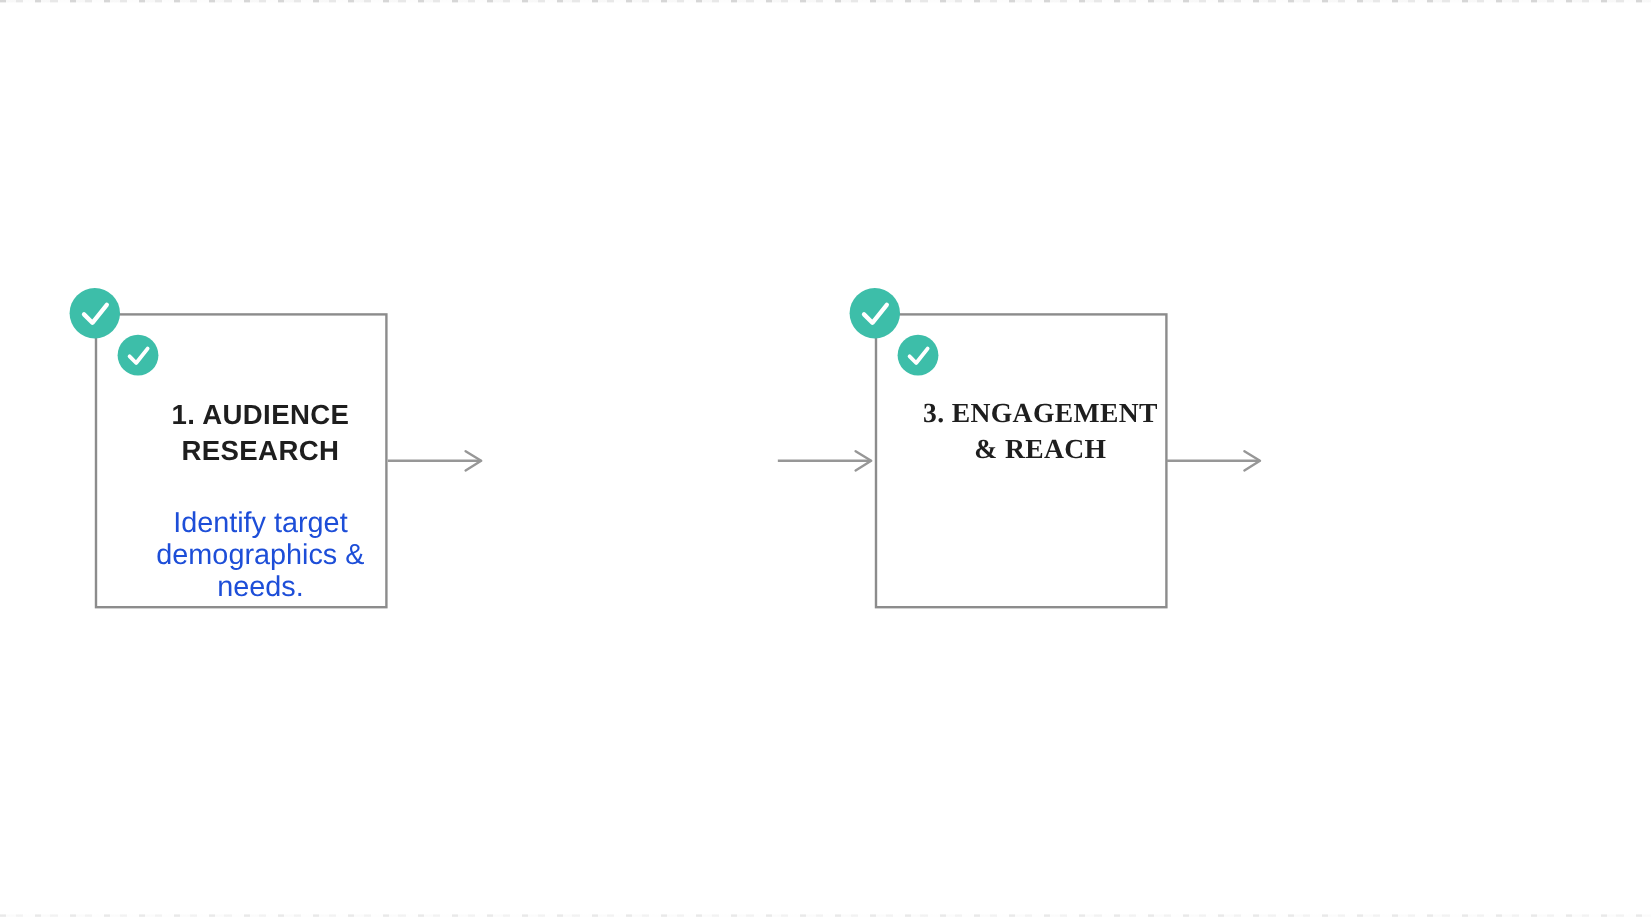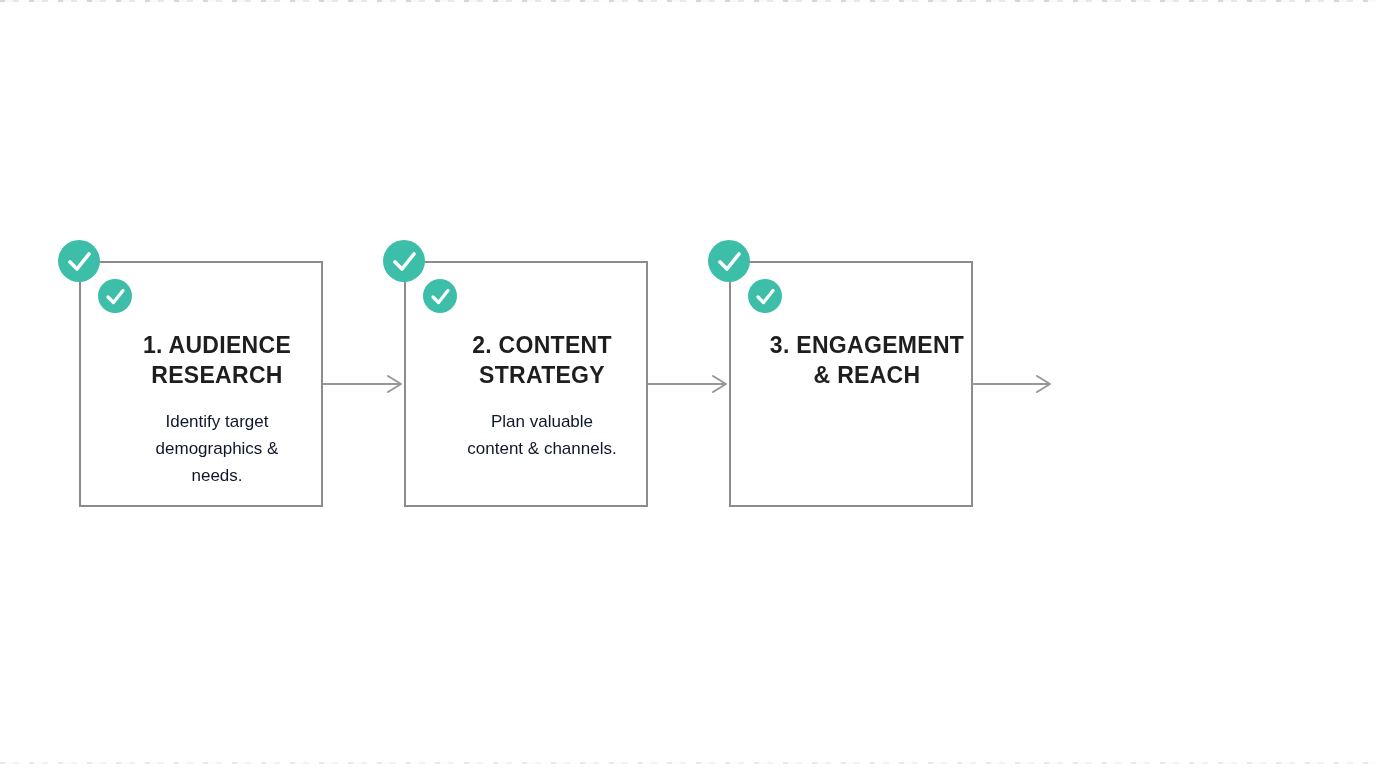--- a/index.html
+++ b/index.html
@@ -36,38 +36,38 @@
     width: 244px;
     height: 246px;
     box-sizing: border-box;
     border: 2px solid #8C8C8C;
     background: #ffffff;
     text-align: center;
     padding-left: 32px;
   }
   .step-pos-0 { left: 79px; }
   .step-pos-1 { left: 404px; }
-  .step-pos-2 { left: 729px; }
+  .step-pos-2 { left: 729px; font-family: Liberation Serif, serif; }
   .step-pos-3 { left: 1053px; }
 
   .step-title {
     margin-top: 67px;
     font-size: 23px;
     font-weight: 700;
     line-height: 30px;
     color: #1E1E1E;
     letter-spacing: 0.3px;
     white-space: pre-line;
   }
   .step-desc {
-    margin-top: 18px;
-    font-size: 17px;
+    margin-top: 32px;
+    font-size: 24px;
     font-weight: 400;
     line-height: 27px;
-    color: #0f172a;
+    color: #1d4ed8;
     white-space: pre-line;
   }
 
   .check-badge {
     position: absolute;
     background: #3DBEA9;
     border-radius: 50%;
     display: flex;
     align-items: center;
     justify-content: center;
@@ -125,40 +125,20 @@
 needs.</div>
   </div>
 
   <div class="arrow arrow-pos-0">
     <svg width="81" height="24" viewBox="0 0 81 24">
       <line x1="0" y1="12" x2="78" y2="12" stroke="#979797" stroke-width="2"></line>
       <polyline points="65,4 78,12 65,20" fill="none" stroke="#979797" stroke-width="2" stroke-linecap="round" stroke-linejoin="round"></polyline>
     </svg>
   </div>
 
-  <div class="step-box step-pos-1">
-    <div class="check-badge big">
-      <span>
-        <svg width="42" height="42" viewBox="0 0 42 42">
-          <path d="M12 22 L19 29 L31 14" fill="none" stroke="#ffffff" stroke-width="3.6" stroke-linecap="round" stroke-linejoin="round"></path>
-        </svg>
-      </span>
-    </div>
-    <div class="check-badge small">
-      <span>
-        <svg width="34" height="34" viewBox="0 0 34 34">
-          <path d="M10 18 L15.5 23.5 L25 11.5" fill="none" stroke="#ffffff" stroke-width="3.2" stroke-linecap="round" stroke-linejoin="round"></path>
-        </svg>
-      </span>
-    </div>
-    <div class="step-title">2. CONTENT
-STRATEGY</div>
-    <div class="step-desc">Plan valuable
-content &amp; channels.</div>
-  </div>
 
   <div class="arrow arrow-pos-1">
     <svg width="81" height="24" viewBox="0 0 81 24">
       <line x1="0" y1="12" x2="78" y2="12" stroke="#979797" stroke-width="2"></line>
       <polyline points="65,4 78,12 65,20" fill="none" stroke="#979797" stroke-width="2" stroke-linecap="round" stroke-linejoin="round"></polyline>
     </svg>
   </div>
 
   <div class="step-box step-pos-2">
     <div class="check-badge big">

